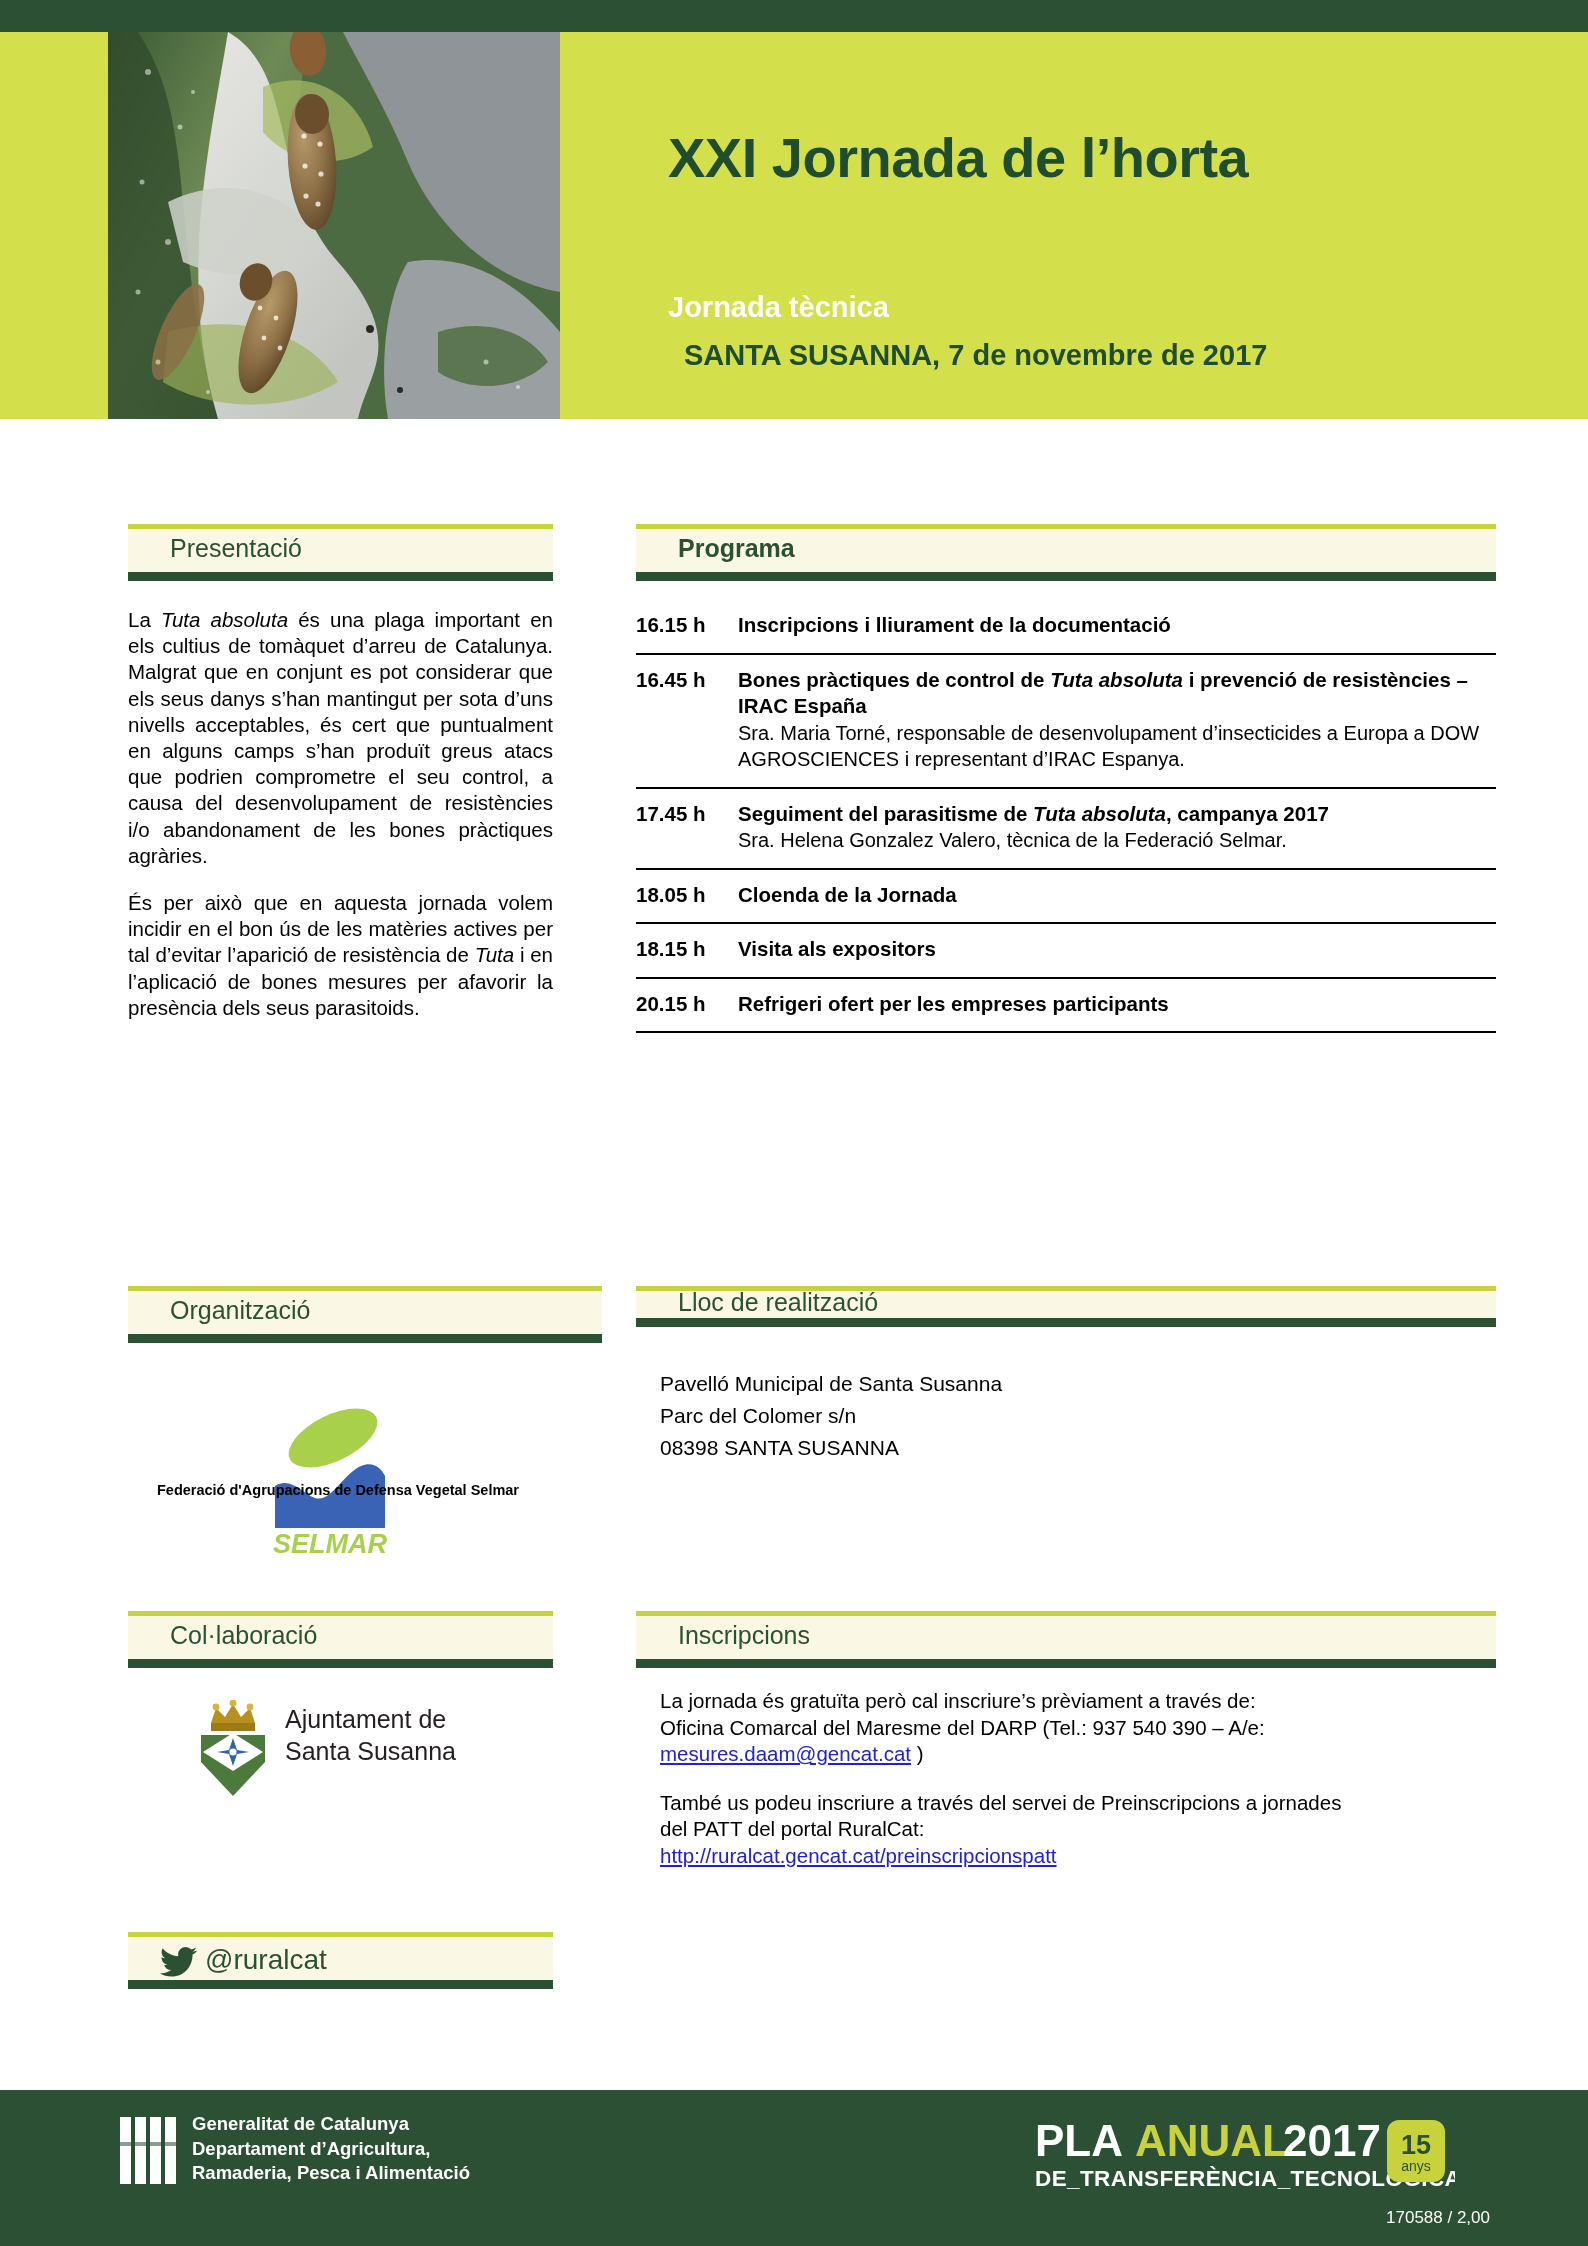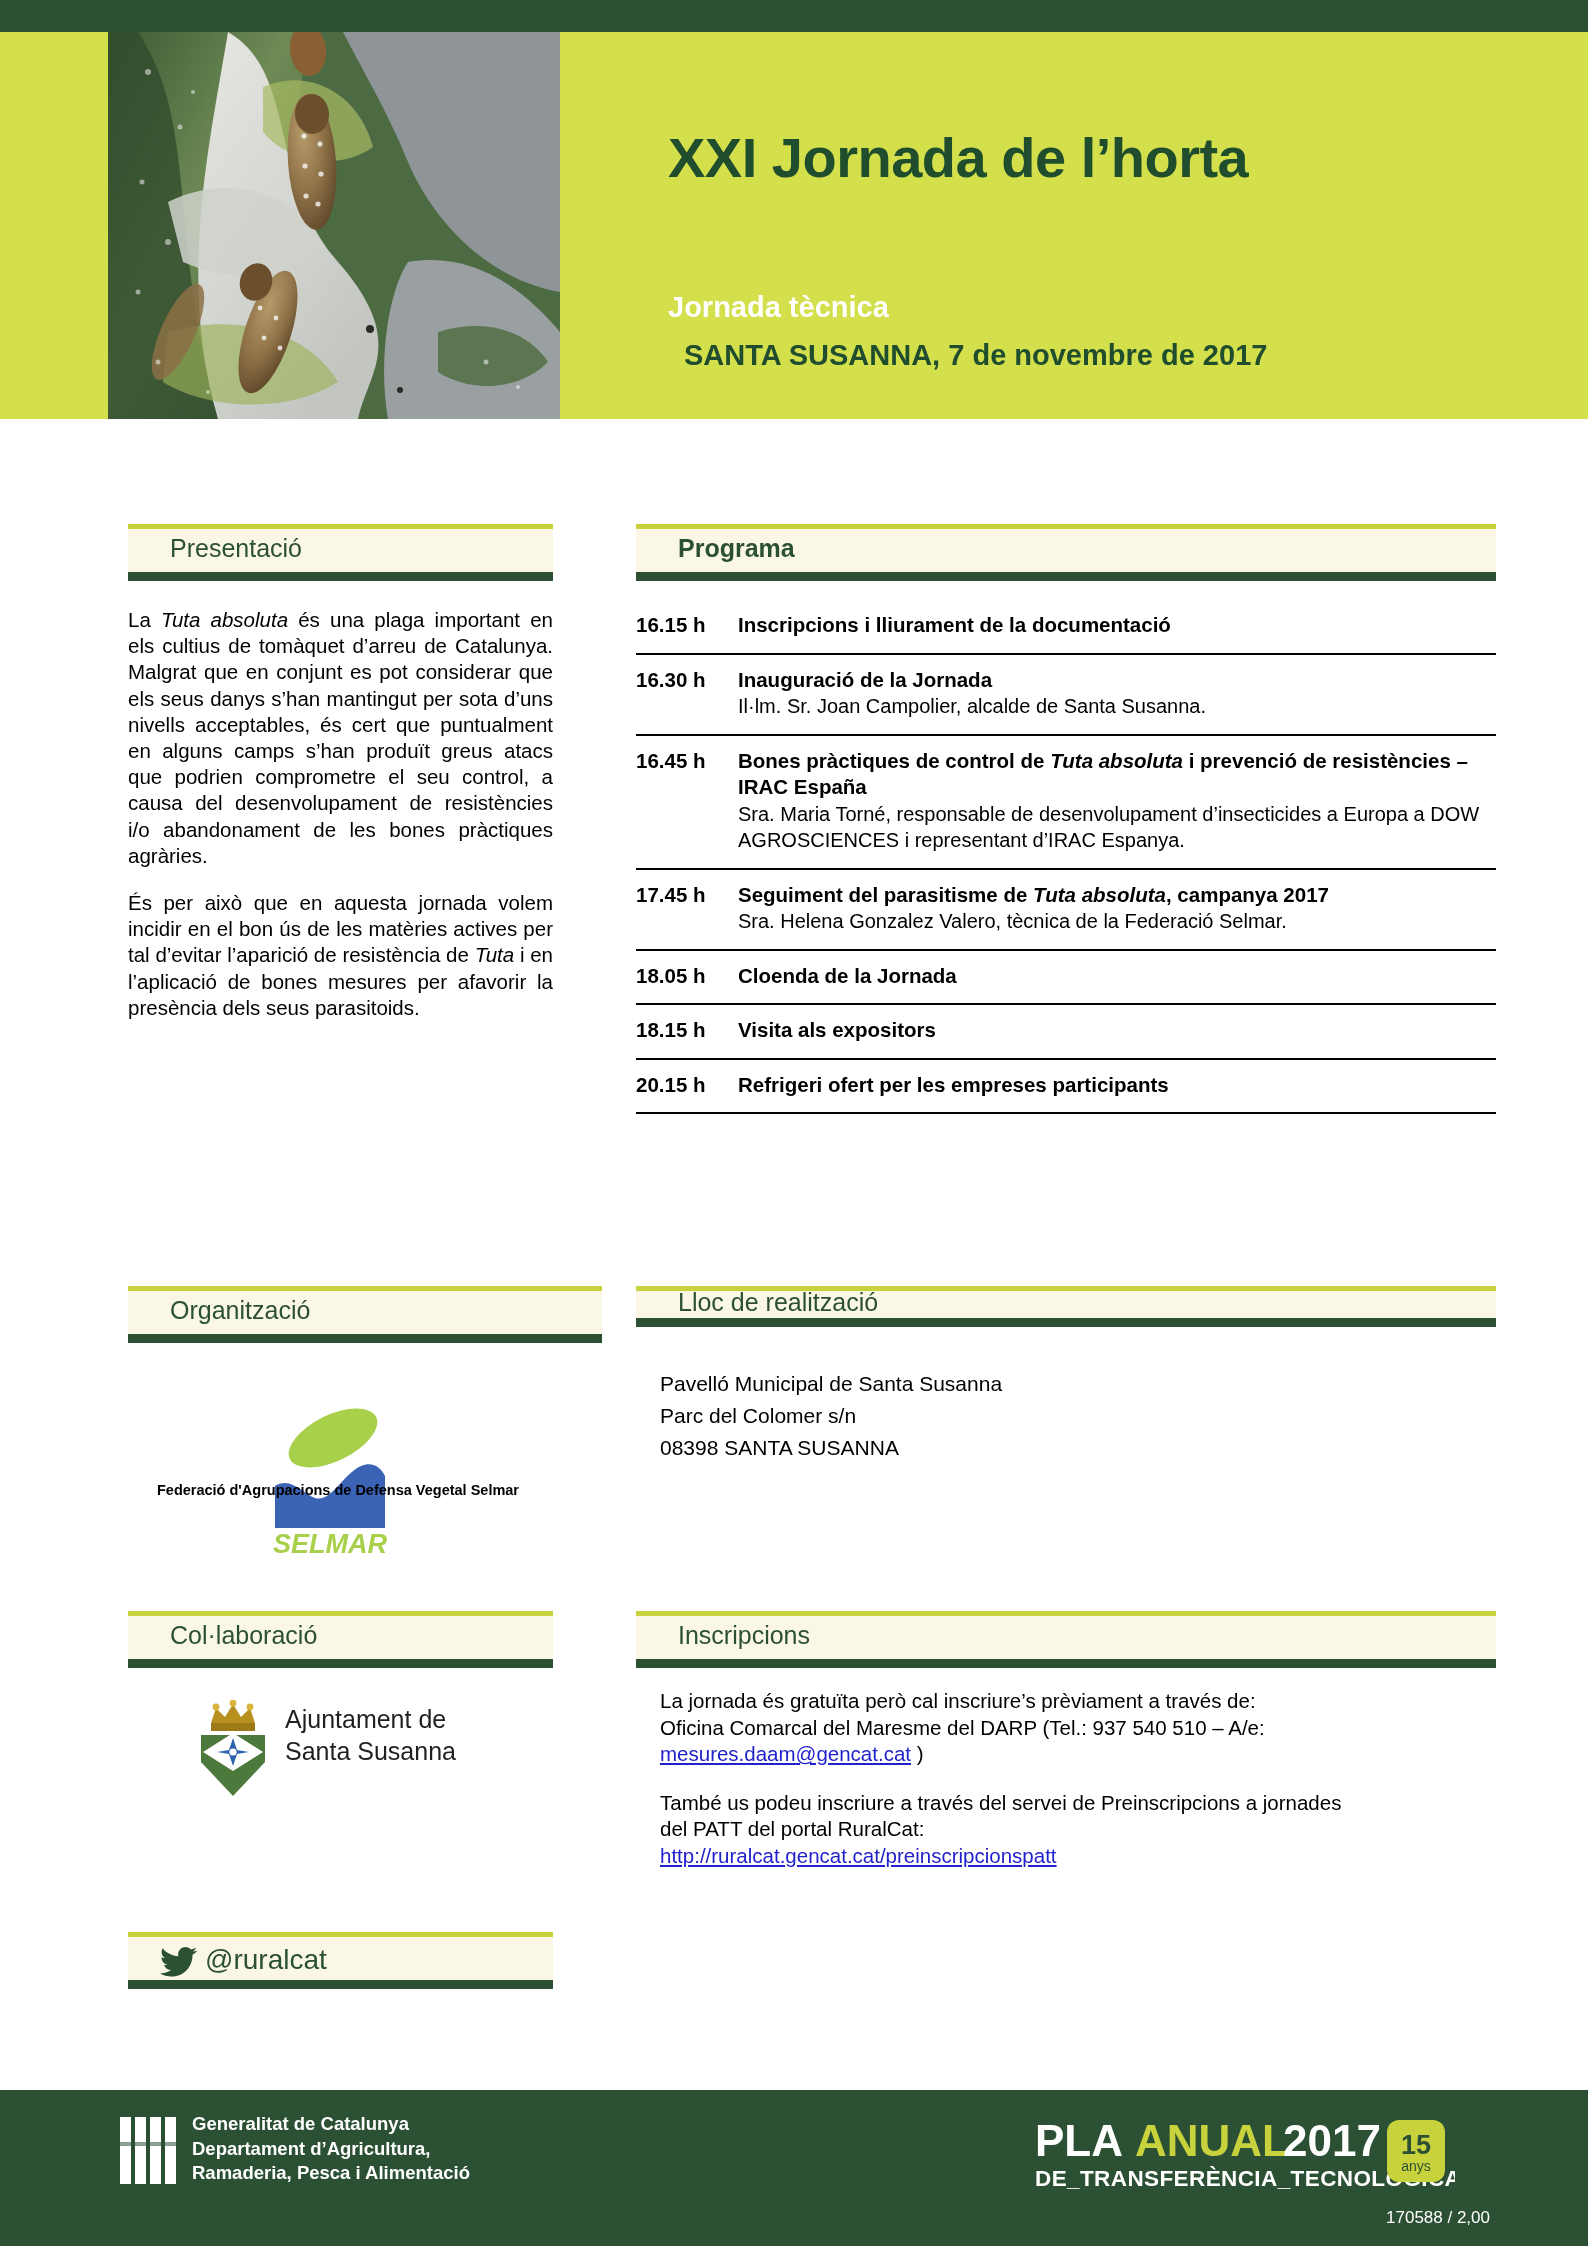--- a/index.html
+++ b/index.html
@@ -280,27 +280,20 @@
 </div>
 
 <div class="prog-list" id="prog-list">
     <div class="prog-item">
       <div class="prog-time">16.15 h</div>
       <div class="prog-body">
         <div class="prog-title"><span>Inscripcions i lliurament de la documentació</span></div>
       </div>
     </div>
     <div class="prog-item">
-      <div class="prog-time">16.30 h</div>
-      <div class="prog-body">
-        <div class="prog-title"><span>Inauguració de la Jornada</span></div>
-        <div class="prog-speaker">Il·lm. Sr. Joan Campolier, alcalde de Santa Susanna.</div>
-      </div>
-    </div>
-    <div class="prog-item">
       <div class="prog-time">16.45 h</div>
       <div class="prog-body">
         <div class="prog-title"><span>Bones pràctiques de control de </span><i>Tuta absoluta</i><span> i prevenció de resistències – IRAC España</span></div>
         <div class="prog-speaker">Sra. Maria Torné, responsable de desenvolupament d’insecticides a Europa a DOW AGROSCIENCES i representant d’IRAC Espanya.</div>
       </div>
     </div>
     <div class="prog-item">
       <div class="prog-time">17.45 h</div>
       <div class="prog-body">
         <div class="prog-title"><span>Seguiment del parasitisme de </span><i>Tuta absoluta</i><span>, campanya 2017</span></div>
@@ -377,21 +370,21 @@
   <div>Santa Susanna</div>
 </div>
 
 <div class="sect" style="left:636px; top:1611px; width:860px; height:57px;">
   <span class="sect-label">Inscripcions</span>
 </div>
 
 <div class="insc-body">
   <p>
     <span>La jornada és gratuïta però cal inscriure’s prèviament a través de:</span><br>
-    <span>Oficina Comarcal del Maresme del DARP (Tel.: 937 540 510 – A/e:</span><br>
+    <span>Oficina Comarcal del Maresme del DARP (Tel.: 937 540 390 – A/e:</span><br>
     <a href="#">mesures.daam@gencat.cat</a><span> )</span>
   </p>
   <p>
     <span>També us podeu inscriure a través del servei de Preinscripcions a jornades</span><br>
     <span>del PATT del portal RuralCat:</span><br>
     <a href="#">http://ruralcat.gencat.cat/preinscripcionspatt</a>
   </p>
 </div>
 
 <div class="sect" style="left:128px; top:1932px; width:425px; height:57px;">

